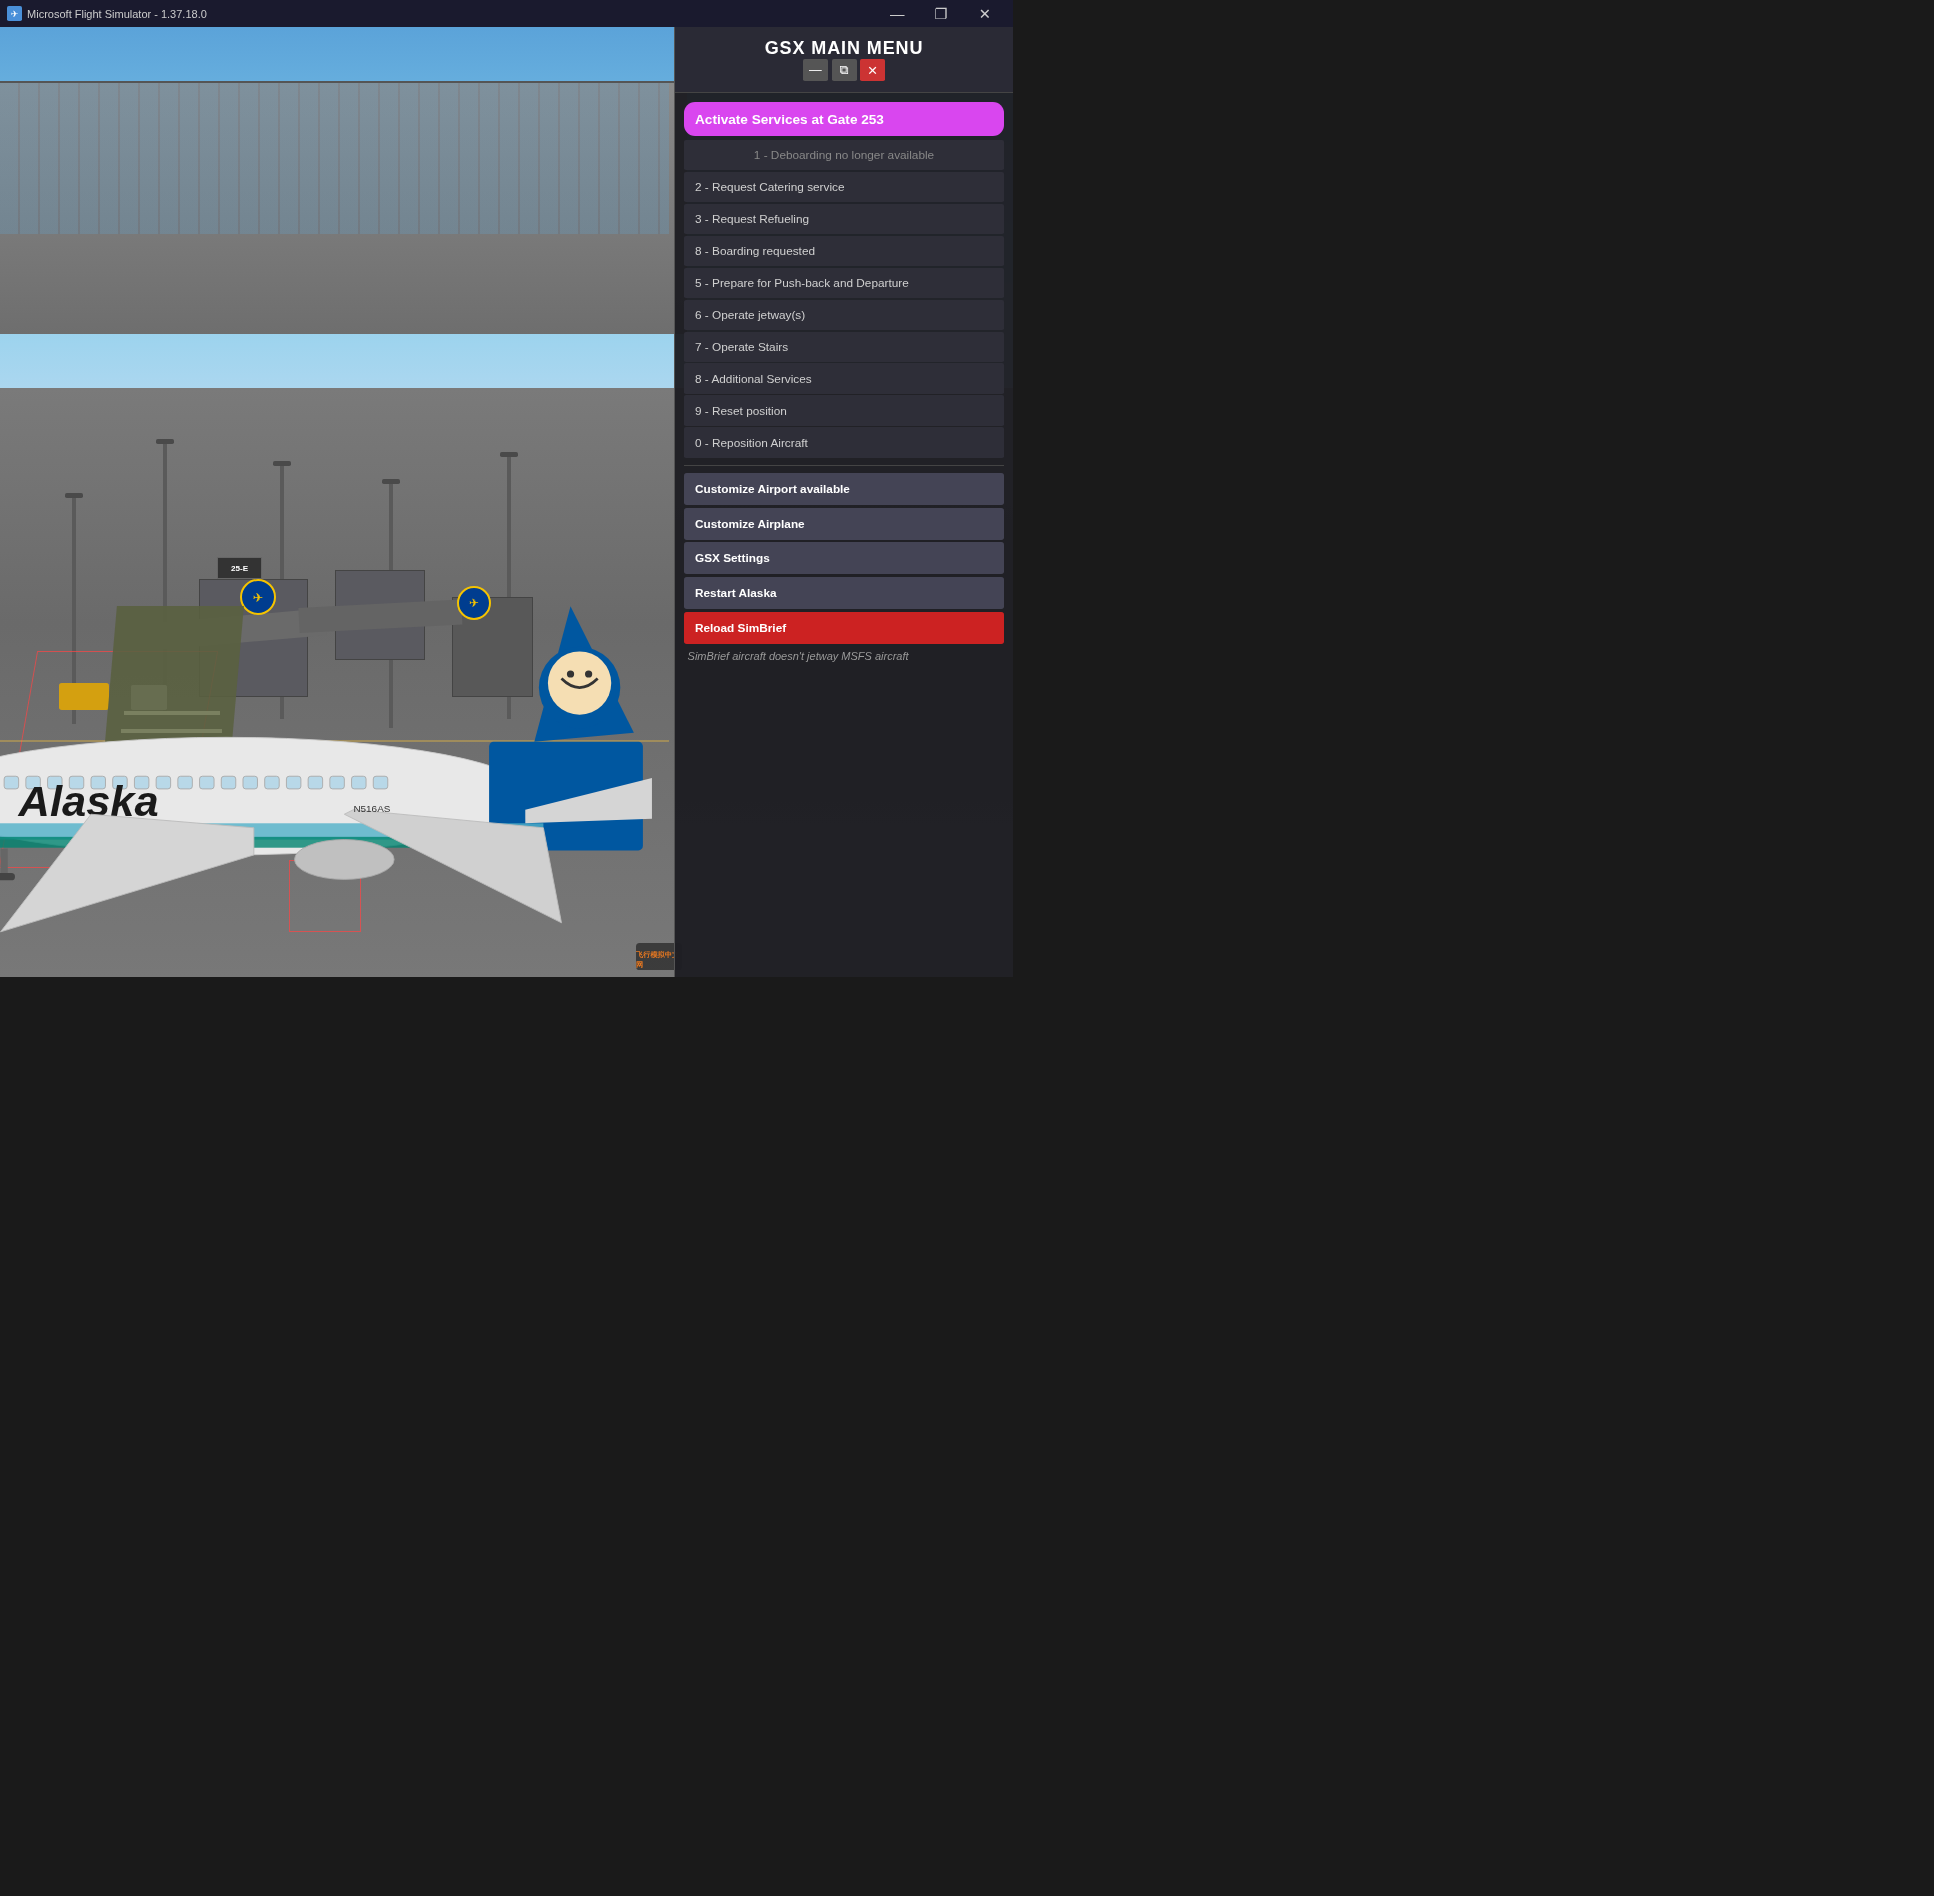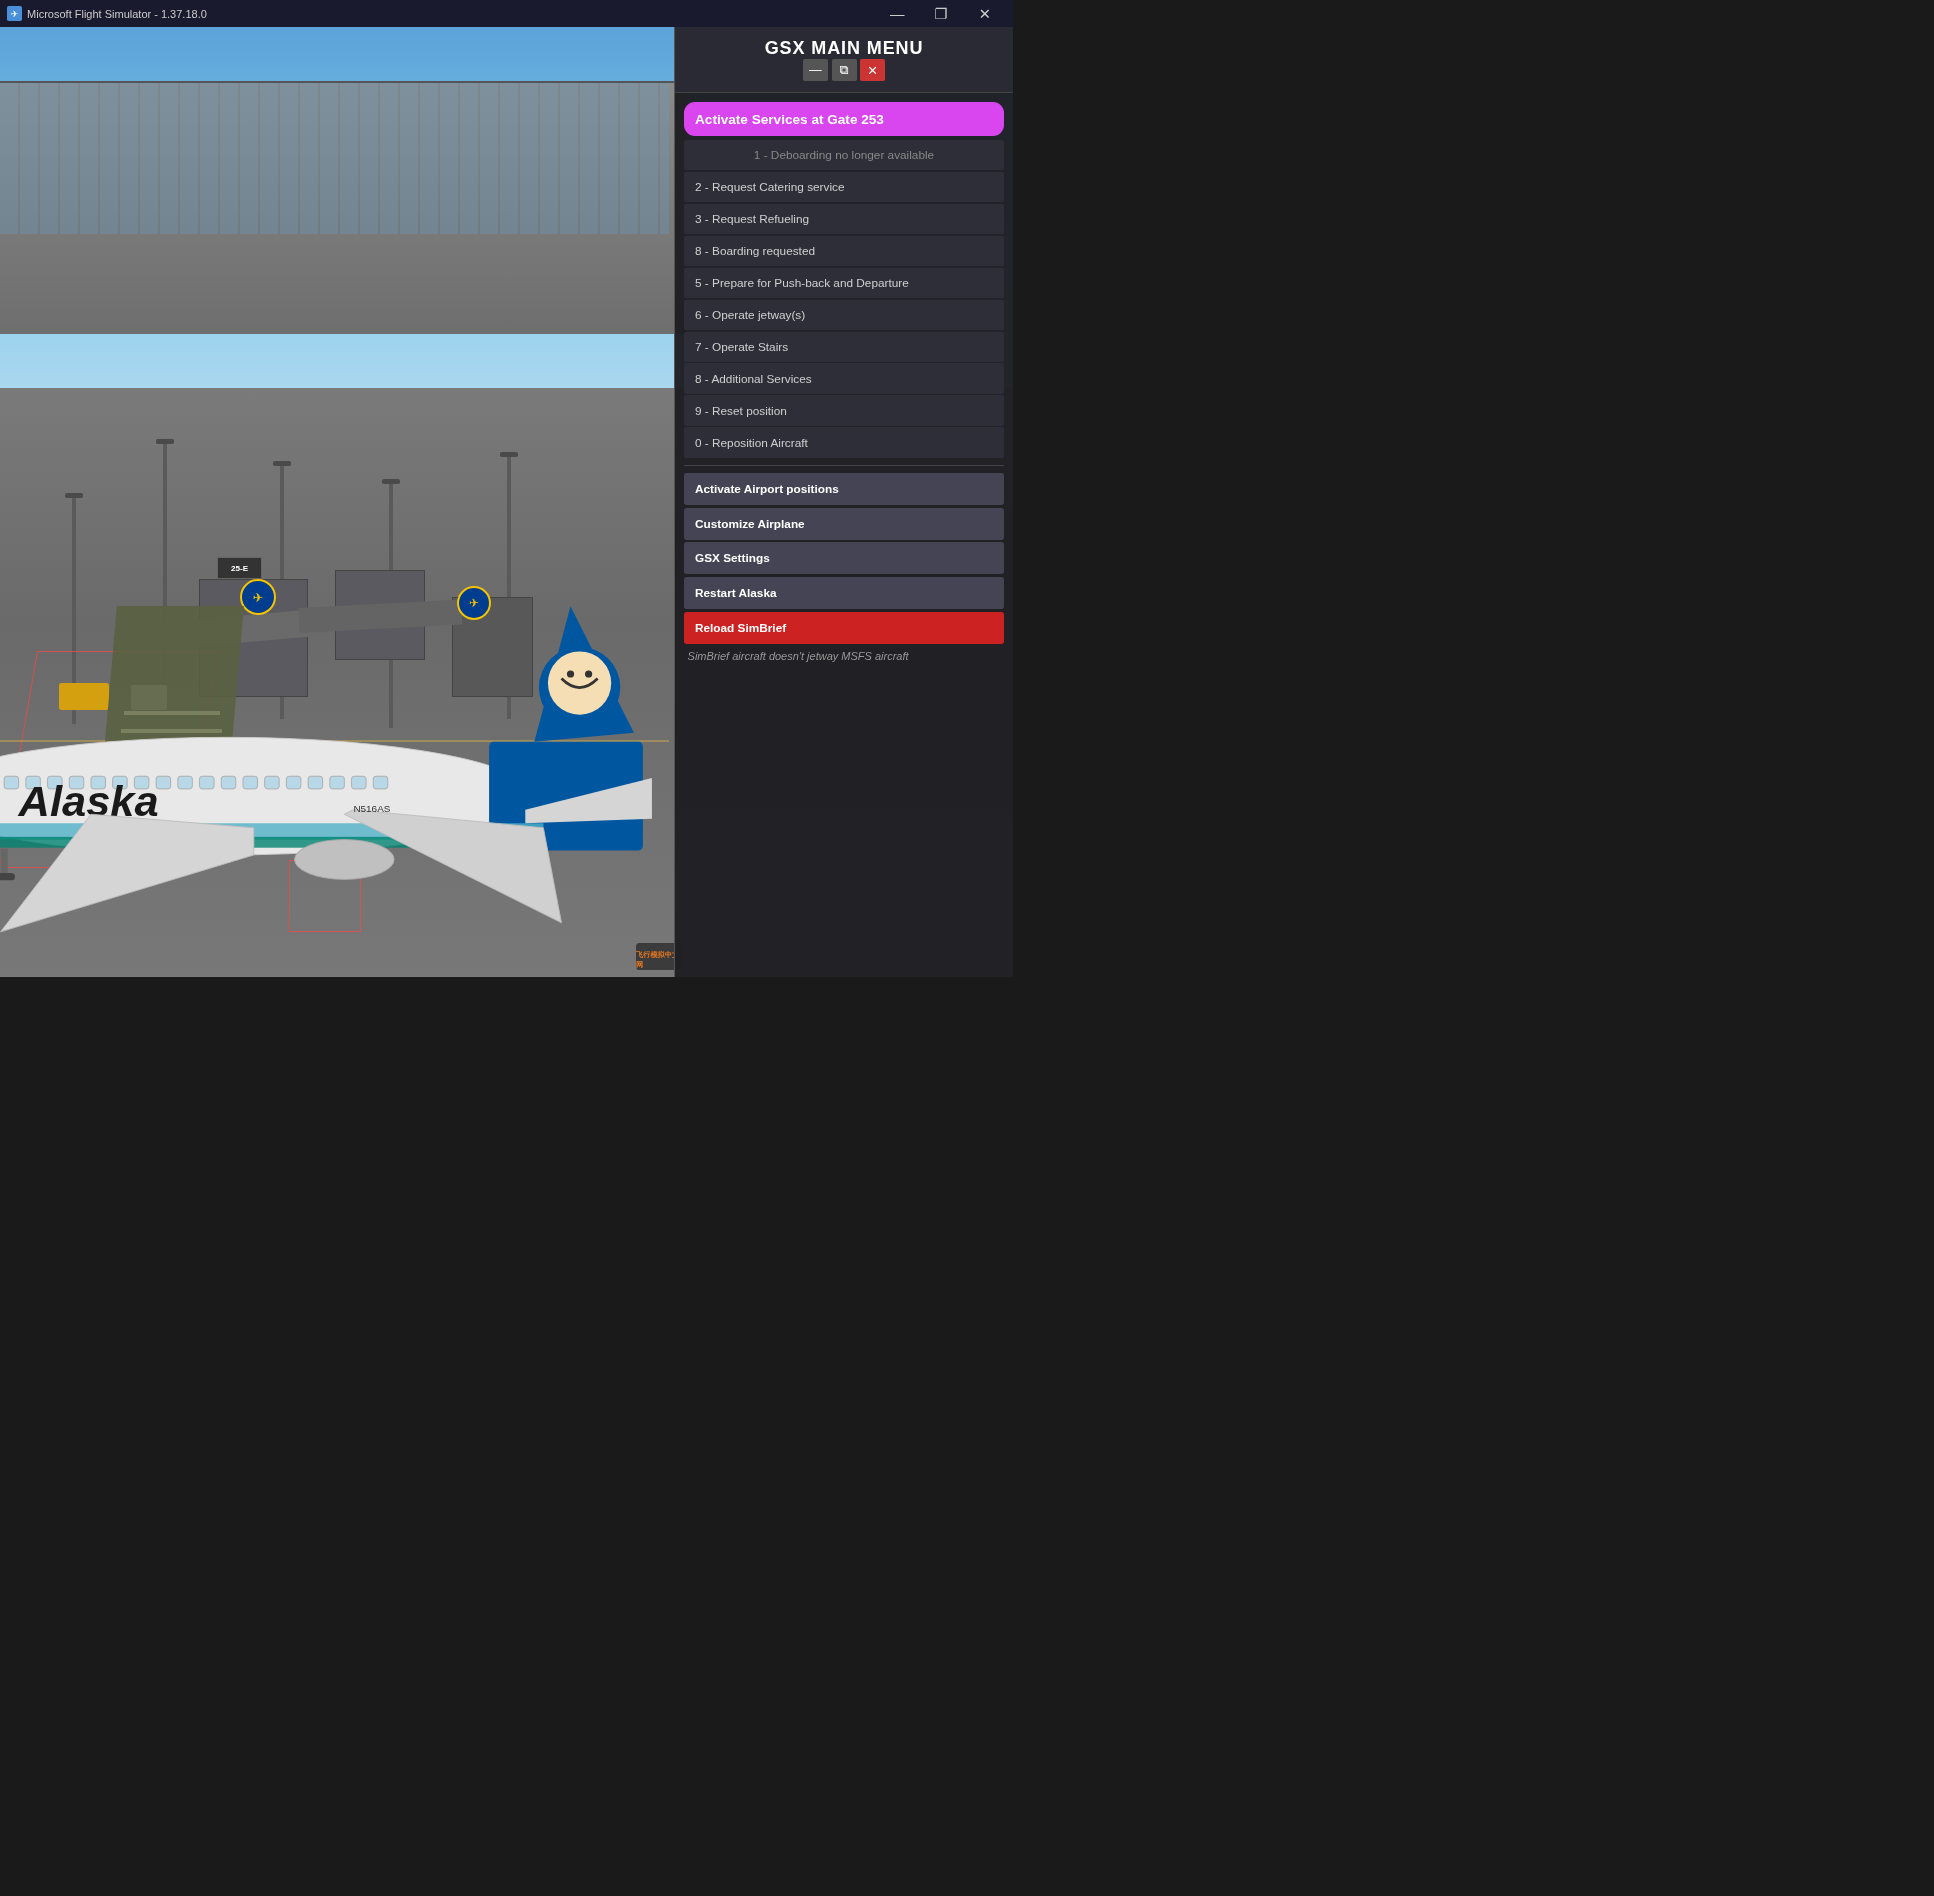--- a/index.html
+++ b/index.html
@@ -437,21 +437,21 @@
         <div class="menu-item">6 -  Operate jetway(s)</div>
         <div class="menu-item">7 -  Operate Stairs</div>
         <div class="menu-item">8 -  Additional Services</div>
         <div class="menu-item">9 -  Reset position</div>
         <div class="menu-item">0 -  Reposition Aircraft</div>
       </div>
 
     <hr class="section-divider">
 
     <div id="action-buttons-container">
-        <button class="action-btn">Activate Airport positions</button>
+        <button class="action-btn">Customize Airport available</button>
         <button class="action-btn">Customize Airplane</button>
         <button class="action-btn">GSX Settings</button>
         <button class="action-btn">Restart Alaska</button>
         <button class="action-btn red">Reload SimBrief</button>
       </div>
 
     <div class="warning-text">SimBrief aircraft doesn't jetway MSFS aircraft</div>
   </div>
 </div>
 

